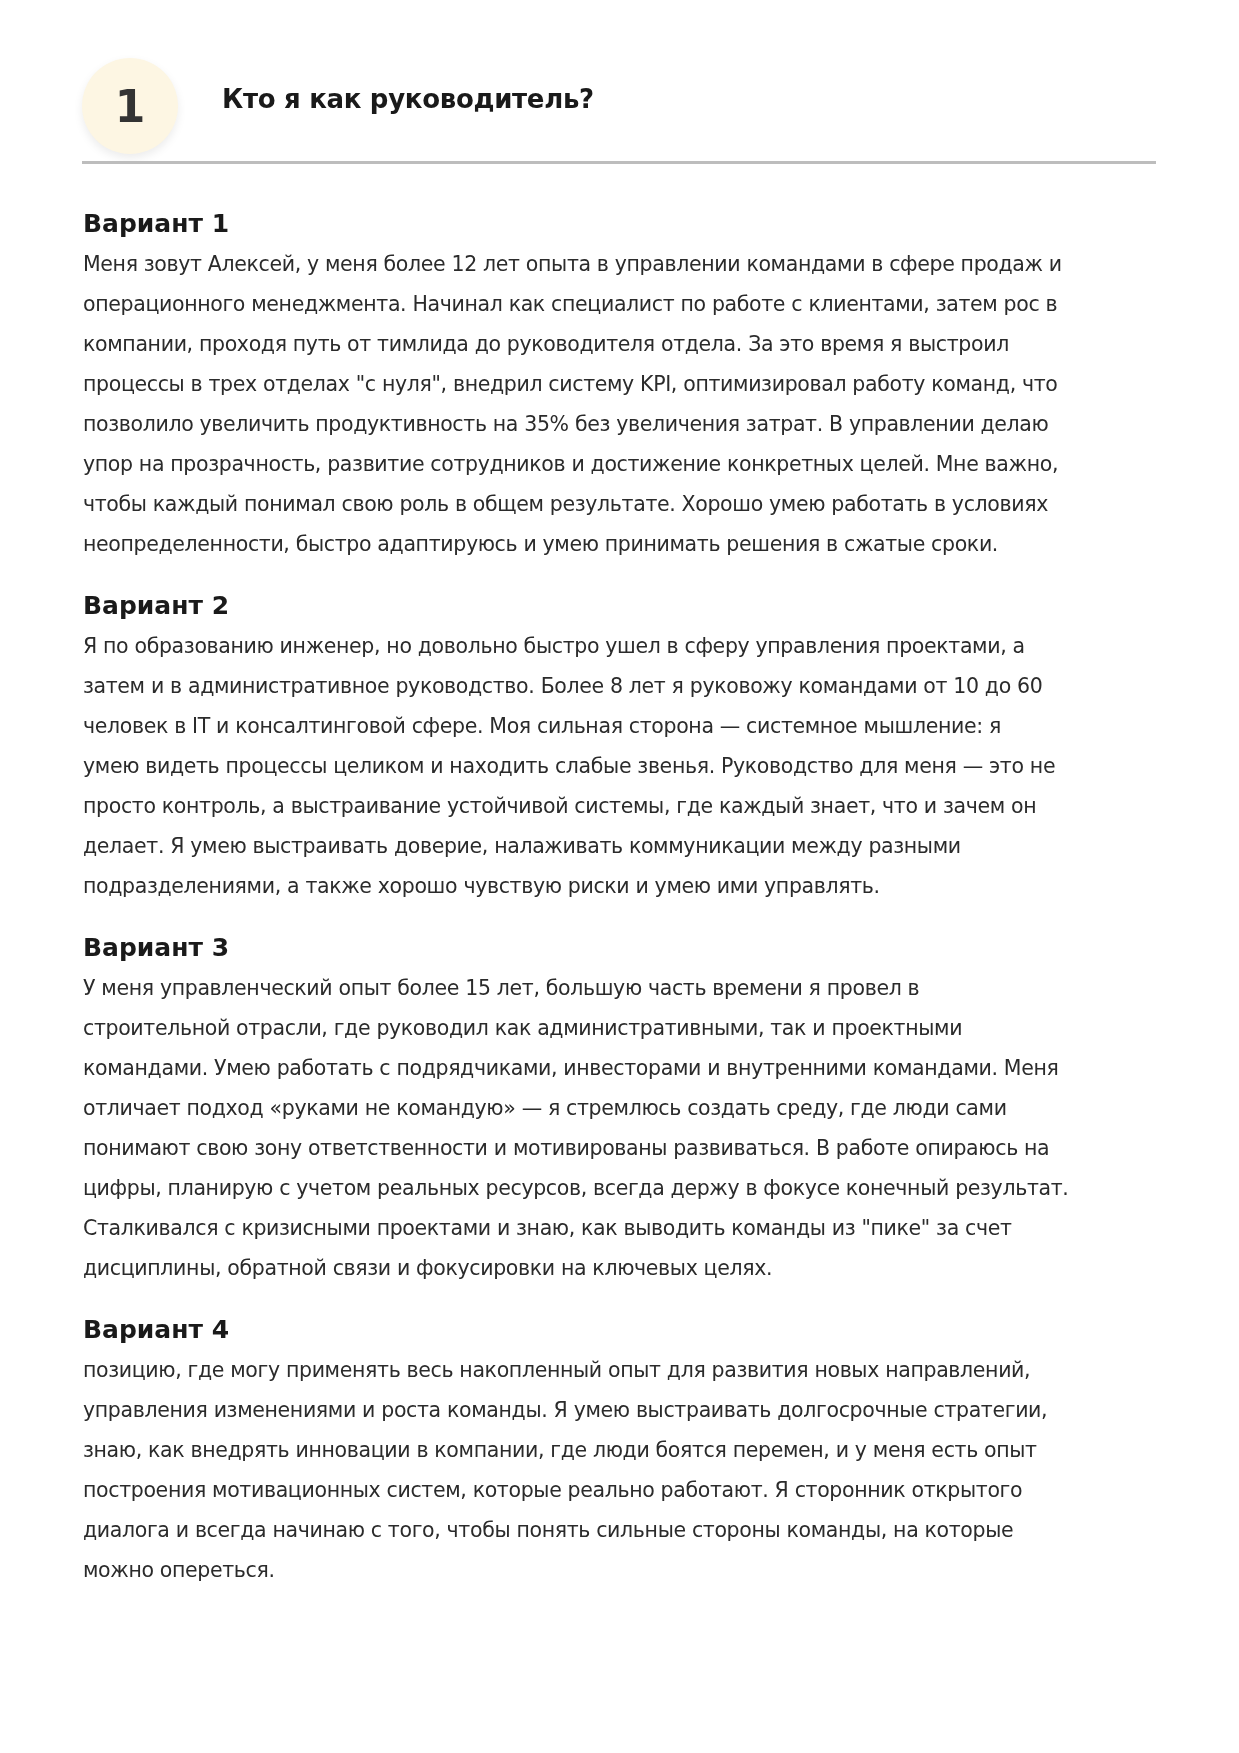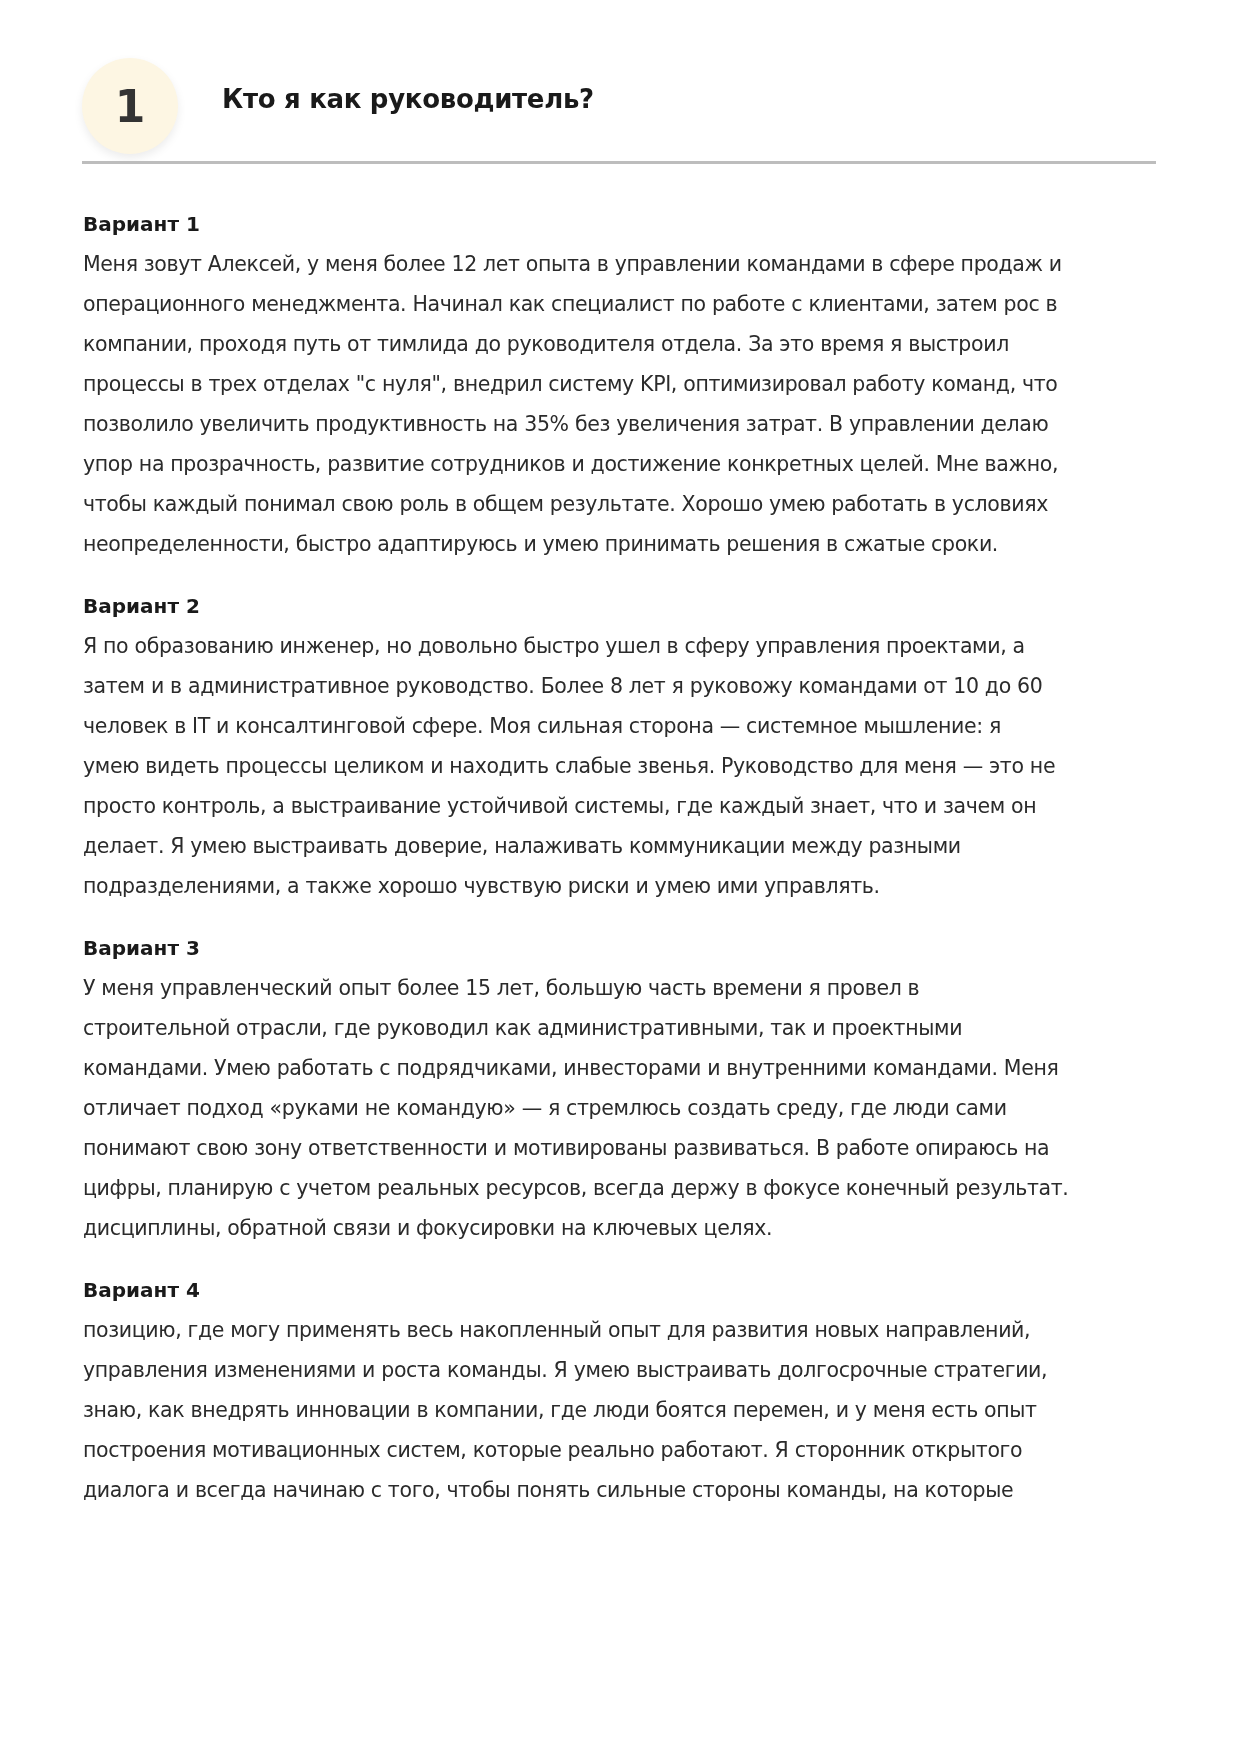--- a/index.html
+++ b/index.html
@@ -26,21 +26,21 @@
     }
     .header-rule {
       position: absolute; left: 82px; top: 161px; width: 1074px; height: 3px;
       background: #bdbdbd;
     }
     .content {
       position: absolute; left: 83px; top: 204px; width: 1080px;
     }
     .variant { margin-bottom: 22px; }
     .variant-title {
-      font-size: 20px; font-weight: bold; color: #1a1a1a;
+      font-size: 25px; font-weight: bold; color: #1a1a1a;
       line-height: 40px; height: 40px;
     }
     .variant-line {
       font-size: 20.5px; line-height: 40px; height: 40px;
       white-space: nowrap; color: #2b2b2b;
       letter-spacing: -0.35px;
     }
   </style>
 </head>
 <body>
@@ -76,24 +76,26 @@
   </div>
 
   <div class="variant">
     <div class="variant-title">Вариант 3</div>
     <div class="variant-line">У меня управленческий опыт более 15 лет, большую часть времени я провел в</div>
     <div class="variant-line">строительной отрасли, где руководил как административными, так и проектными</div>
     <div class="variant-line">командами. Умею работать с подрядчиками, инвесторами и внутренними командами. Меня</div>
     <div class="variant-line">отличает подход «руками не командую» — я стремлюсь создать среду, где люди сами</div>
     <div class="variant-line">понимают свою зону ответственности и мотивированы развиваться. В работе опираюсь на</div>
     <div class="variant-line">цифры, планирую с учетом реальных ресурсов, всегда держу в фокусе конечный результат.</div>
+    <div class="variant-line">Сталкивался с кризисными проектами и знаю, как выводить команды из "пике" за счет</div>
     <div class="variant-line">дисциплины, обратной связи и фокусировки на ключевых целях.</div>
   </div>
 
   <div class="variant">
     <div class="variant-title">Вариант 4</div>
     <div class="variant-line">позицию, где могу применять весь накопленный опыт для развития новых направлений,</div>
     <div class="variant-line">управления изменениями и роста команды. Я умею выстраивать долгосрочные стратегии,</div>
     <div class="variant-line">знаю, как внедрять инновации в компании, где люди боятся перемен, и у меня есть опыт</div>
     <div class="variant-line">построения мотивационных систем, которые реально работают. Я сторонник открытого</div>
     <div class="variant-line">диалога и всегда начинаю с того, чтобы понять сильные стороны команды, на которые</div>
+    <div class="variant-line">можно опереться.</div>
   </div>
 </div>
 
 </body></html>

